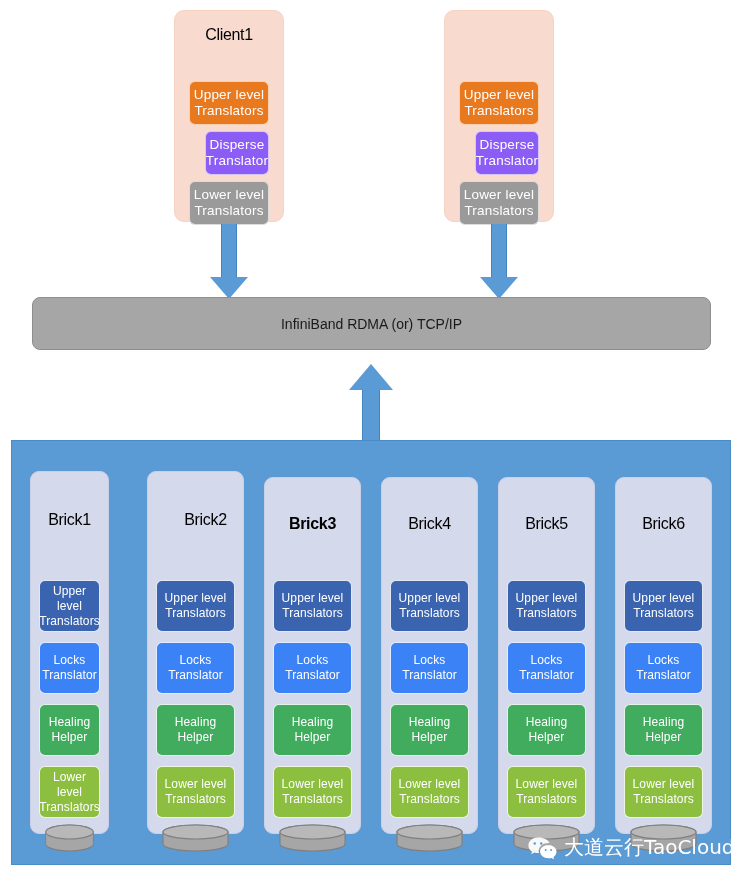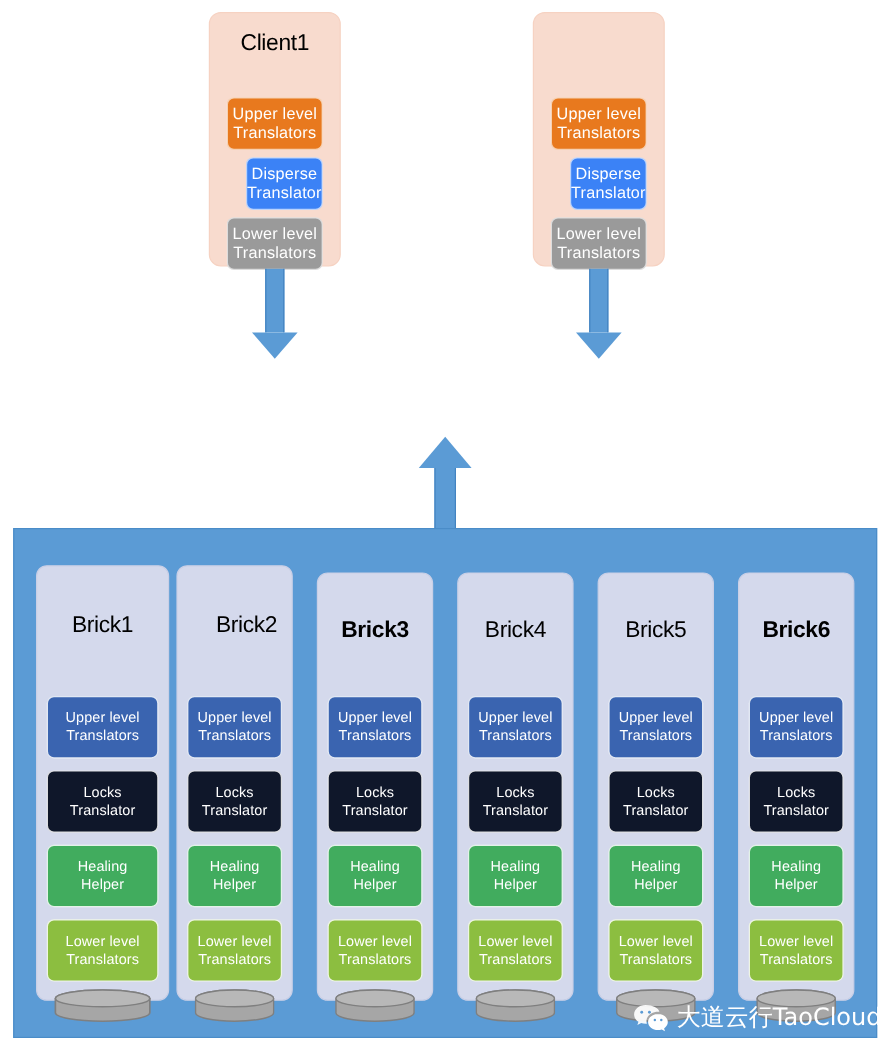--- a/index.html
+++ b/index.html
@@ -50,21 +50,21 @@
     color: #ffffff;
     font-size: 13.5px;
     line-height: 16px;
     display: flex;
     align-items: center;
     justify-content: center;
     text-align: center;
     letter-spacing: 0.2px;
   }
   .cl-upper { background: #E8791E; top: 70px; }
-  .cl-disp  { background: #3b82f6; top: 120px; margin-left: 16px; }
+  .cl-disp  { background: #8b5cf6; top: 120px; margin-left: 16px; }
   .cl-lower { background: #9A9A9A; top: 170px; }
 
   
   .arrow-down {
     position: absolute;
     width: 38px;
   }
   .arrow-shaft-d {
     position: absolute;
     left: 11px;
@@ -141,21 +141,21 @@
     position: absolute;
     background: #D4D9EC;
     border: 1px solid #C9CFE6;
     border-radius: 9px;
     box-sizing: border-box;
   }
   .brick-title {
     position: absolute;
     left: 0; right: 0;
     text-align: center;
-    font-size: 19px;
+    font-size: 16px;
     color: #000000;
     line-height: 1;
     letter-spacing: -0.3px;
   }
   .brick-layer {
     position: absolute;
     left: 8px;
     right: 8px;
     height: 52px;
     border-radius: 6px;
@@ -164,21 +164,21 @@
     color: #ffffff;
     font-size: 12px;
     line-height: 15px;
     display: flex;
     align-items: center;
     justify-content: center;
     text-align: center;
     letter-spacing: 0.1px;
   }
   .bl-upper { background: #3A64B0; }
-  .bl-locks { background: #0f172a; }
+  .bl-locks { background: #3b82f6; }
   .bl-heal  { background: #41AC5E; }
   .bl-lower { background: #8CBE40; }
 
   .disk {
     position: absolute;
     left: 14px;
     right: 14px;
     height: 28px;
   }
   .disk svg { width: 100%; height: 100%; display: block; }
@@ -252,29 +252,32 @@
   <div class="arrow-down" style="left:210px; top:224px; height:75px;">
     <div class="arrow-shaft-d" style="height:53px;"></div>
     <div class="arrow-head-d" style="top:53px;"></div>
   </div>
 
   <div class="arrow-down" style="left:480px; top:224px; height:75px;">
     <div class="arrow-shaft-d" style="height:53px;"></div>
     <div class="arrow-head-d" style="top:53px;"></div>
   </div>
 
+  <div class="network-bar" style="left:32px; top:297px; width:679px; height:53px;">
+    <span>InfiniBand RDMA (or) TCP/IP</span>
+  </div>
 
   <div class="arrow-up" style="left:349px; top:364px; height:86px;">
     <div class="arrow-head-u"></div>
     <div class="arrow-shaft-u" style="height:60px;"></div>
   </div>
 
   <div class="cluster" style="left:11px; top:440px; width:720px; height:425px;">
 
-    <div class="brick" style="left:18px; top:30px; width:111px; height:363px;">
+    <div class="brick" style="left:18px; top:30px; width:79px; height:363px;">
       <div class="brick-title" style="top:40px;">Brick1</div>
       <div class="brick-layer bl-upper" style="top:108px;">
         <span><span>Upper level</span><br><span>Translators</span></span>
       </div>
       <div class="brick-layer bl-locks" style="top:170px;">
         <span><span>Locks</span><br><span>Translator</span></span>
       </div>
       <div class="brick-layer bl-heal" style="top:232px;">
         <span><span>Healing</span><br><span>Helper</span></span>
       </div>
@@ -371,21 +374,21 @@
       </div>
       <div class="disk" style="top:346px;">
         <svg viewBox="0 0 70 28" preserveAspectRatio="none">
             <path d="M1 8 a34 7 0 0 1 68 0 v12 a34 7 0 0 1 -68 0 z" fill="#A6A6A6" stroke="#7F7F7F" stroke-width="1.2"></path>
             <ellipse cx="35" cy="8" rx="34" ry="7" fill="#B8B8B8" stroke="#7F7F7F" stroke-width="1.2"></ellipse>
           </svg>
       </div>
     </div>
 
     <div class="brick" style="left:603px; top:36px; width:97px; height:357px;">
-      <div class="brick-title" style="top:38px;font-weight:bold;">Brick6</div>
+      <div class="brick-title" style="top:38px;">Brick6</div>
       <div class="brick-layer bl-upper" style="top:102px;">
         <span><span>Upper level</span><br><span>Translators</span></span>
       </div>
       <div class="brick-layer bl-locks" style="top:164px;">
         <span><span>Locks</span><br><span>Translator</span></span>
       </div>
       <div class="brick-layer bl-heal" style="top:226px;">
         <span><span>Healing</span><br><span>Helper</span></span>
       </div>
       <div class="brick-layer bl-lower" style="top:288px;">

